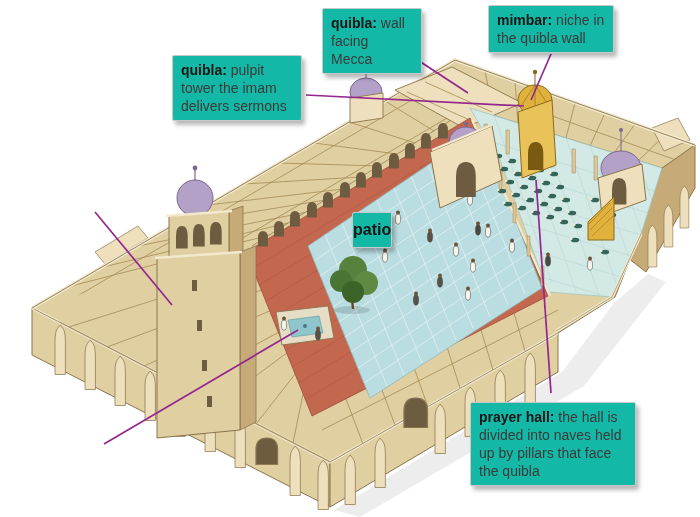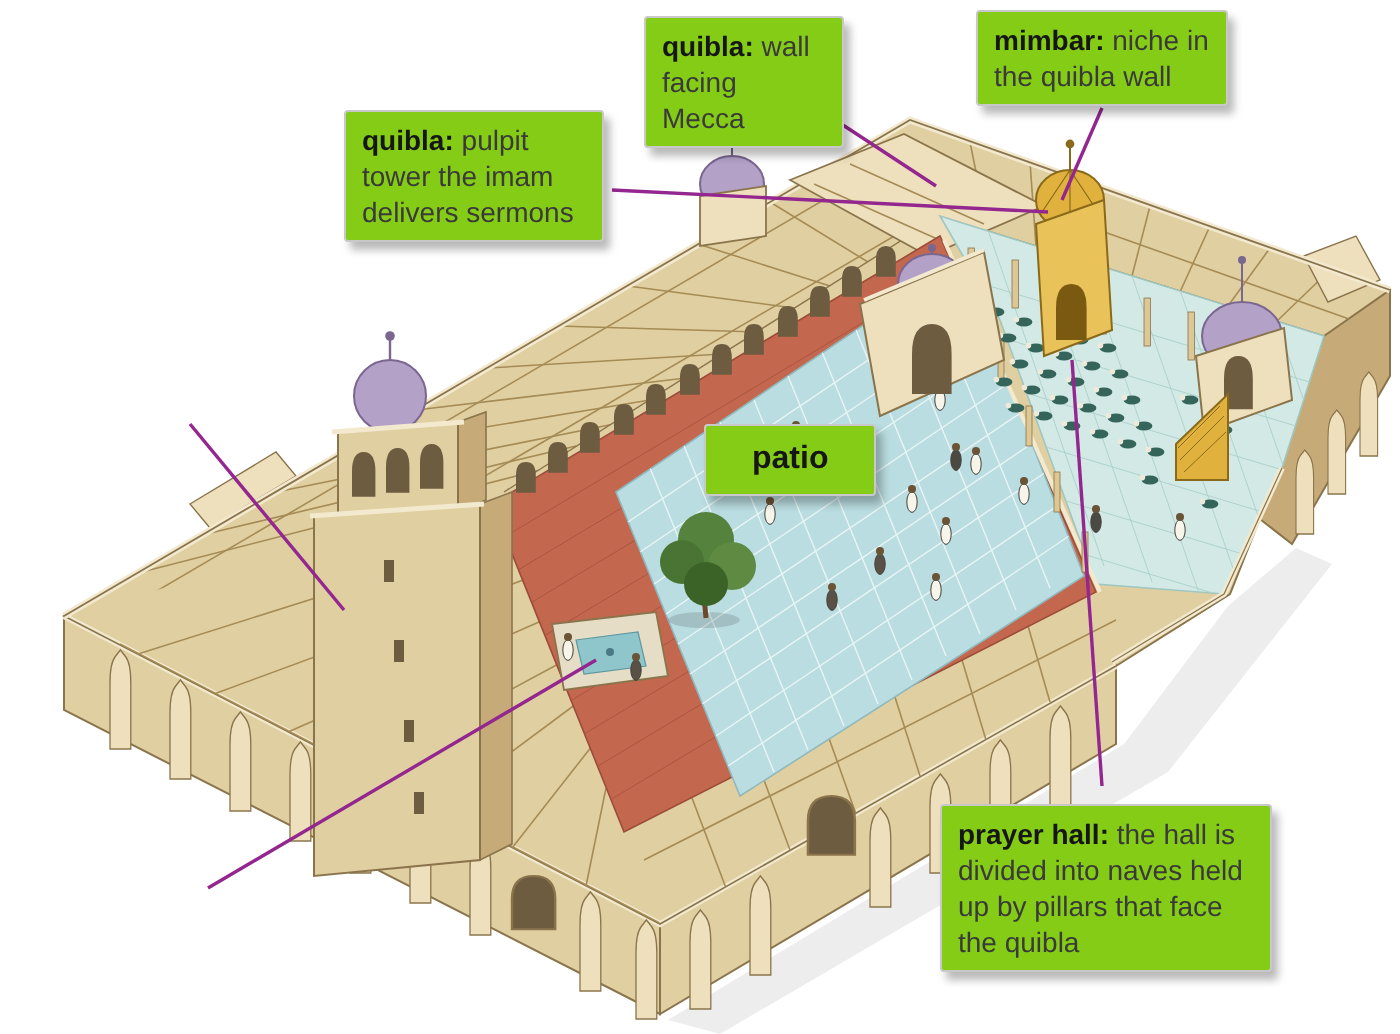--- a/index.html
+++ b/index.html
@@ -11,30 +11,30 @@
     --dome-purple:#b3a1c8; --dome-purple-dark:#7a668f;
     --gold:#e0b13c; --gold-light:#e9c35a; --gold-dark:#8a6a1a;
     --tree-green:#55823c; --figure-teal:#35655a;
     --label-border:#c8c8c8; --label-text:#3a3a3a; --label-bold:#161616; --page-bg:#ffffff;
   }
   *{box-sizing:border-box;margin:0;padding:0}
   body{background:var(--page-bg);font-family:"Liberation Sans",sans-serif}
   #stage{position:relative;width:700px;height:517px;background:var(--page-bg);overflow:hidden}
   #stage svg{position:absolute;left:0;top:0}
   .callout{
-    position:absolute;background:#84cc16;border:1px solid var(--label-border);border-radius:2px;
+    position:absolute;background:#14b8a6;border:1px solid var(--label-border);border-radius:2px;
     box-shadow:3px 4px 4px rgba(0,0,0,.28);padding:5px 8px;font-size:14px;line-height:18px;
     color:var(--label-text);
   }
   .callout b{color:var(--label-bold);font-weight:bold}
   .lbl-quibla{left:322px;top:8px;width:100px}
   .lbl-mihrab{left:488px;top:5px;width:126px}
   .lbl-mimbar{left:172px;top:55px;width:130px}
   .lbl-minarete{left:27px;top:149px;width:128px}
-  .lbl-patio{left:352px;top:212px;font-size:16px;line-height:20px;padding:7px 23px;font-weight:bold;color:var(--label-bold)}
+  .lbl-patio{left:352px;top:212px;font-size:16px;line-height:20px;padding:7px 0;font-weight:bold;color:var(--label-bold)}
   .lbl-fountain{left:5px;top:444px;width:198px}
   .lbl-prayer{left:470px;top:402px;width:166px}
   
   .f-sl{fill:var(--stone-light)} .f-sm{fill:var(--stone-mid)} .f-sd{fill:var(--stone-dark)}
   .s-ol{stroke:var(--stone-outline)} .s-cream{stroke:var(--parapet-cream)}
   .f-red{fill:var(--pavement-red)} .s-redl{stroke:var(--pavement-red-line)}
   .f-blue{fill:var(--patio-blue)} .s-grout{stroke:var(--patio-grout)}
   .f-hall{fill:var(--hall-floor)} .s-grid{stroke:var(--hall-grid)}
   .f-dome{fill:var(--dome-purple)} .s-domed{stroke:var(--dome-purple-dark)}
   .f-gold{fill:var(--gold)} .f-goldl{fill:var(--gold-light)} .s-goldd{stroke:var(--gold-dark)}

